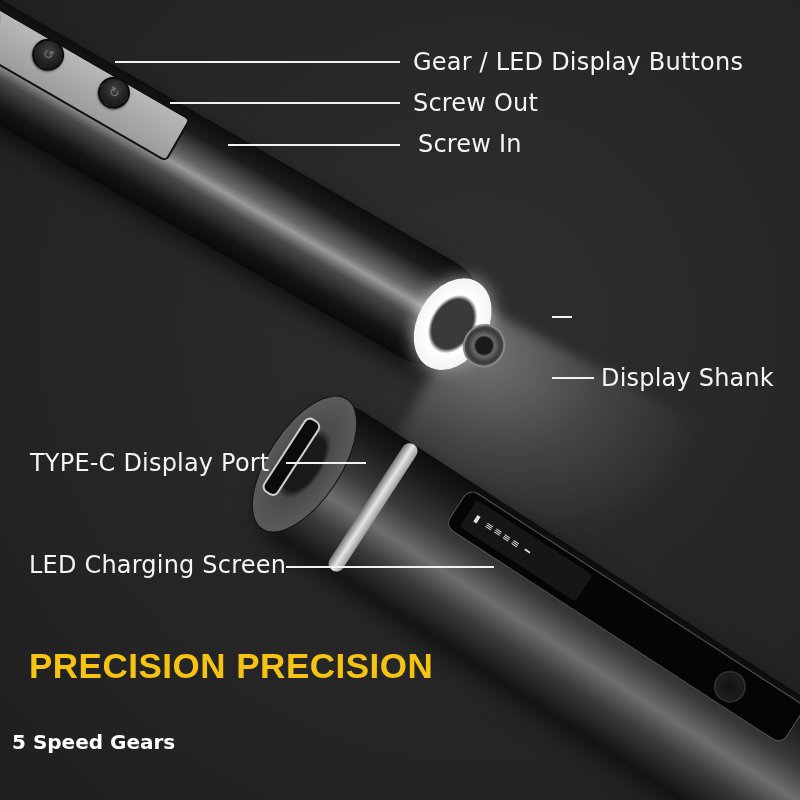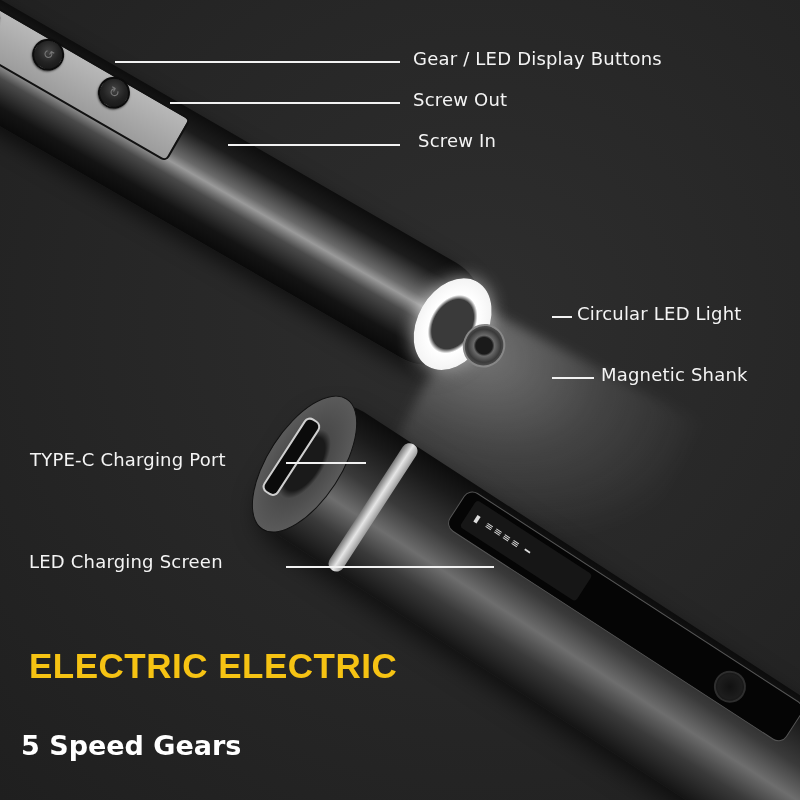--- a/index.html
+++ b/index.html
@@ -77,31 +77,31 @@
     background:#161616; border-radius:4px;
     color:#ddd; font-size:10px; line-height:32px; padding-left:8px; letter-spacing:2px;
   }
   .pen-bot .screen .btn2 {
     position:absolute; left:310px; top:8px; width:28px; height:28px; border-radius:50%;
     border:2px solid #2e2e2e; background: radial-gradient(circle, #111 0%, #1d1d1d 60%, #0a0a0a 100%);
   }
   
   .line { position:absolute; height:1.5px; background:#f2f2f2; }
   .label {
-    position:absolute; color:#f4f4f4; font-size:18px; white-space:nowrap;
+    position:absolute; color:#f4f4f4; font-size:24px; white-space:nowrap;
     font-family: "DejaVu Sans", sans-serif; letter-spacing:0.2px;
   }
   .title {
     position:absolute; left:29px; top:646px; color:#f6c313;
     font-family: "Liberation Sans", "DejaVu Sans", sans-serif;
     font-weight:bold; font-size:35px; line-height:40px; letter-spacing:0.5px;
   }
   .subtitle {
-    position:absolute; left:21px; top:730px; color:#ffffff;
-    font-family: "DejaVu Sans", sans-serif; font-weight:bold; font-size:27px;
+    position:absolute; left:12px; top:730px; color:#ffffff;
+    font-family: "DejaVu Sans", sans-serif; font-weight:bold; font-size:20px;
   }
 </style>
 </head>
 <body>
 
 <div class="stage">
 
   <div class="beam"></div>
 
   <div class="pen-top">
@@ -130,23 +130,22 @@
   <div class="line" style="left:170px; top:102px; width:230px;"></div>
   <div class="line" style="left:228px; top:144px; width:172px;"></div>
   <div class="line" style="left:552px; top:316px; width:20px;"></div>
   <div class="line" style="left:552px; top:377px; width:42px;"></div>
   <div class="line" style="left:286px; top:462px; width:80px;"></div>
   <div class="line" style="left:286px; top:566px; width:208px;"></div>
 
   <div class="label" style="left:413px; top:48px;">Gear / LED Display Buttons</div>
   <div class="label" style="left:413px; top:89px;text-align:right;">Screw Out</div>
   <div class="label" style="left:418px; top:130px;">Screw In</div>
-  <div class="label" style="left:577px; top:303px;">Circular LED Light</div>
-  <div class="label" style="left:601px; top:364px;">Magnetic Shank</div>
-  <div class="label" style="left:30px; top:449px;">TYPE-C Charging Port</div>
+  <div class="label" style="left:601px; top:364px;">Display Shank</div>
+  <div class="label" style="left:30px; top:449px;">TYPE-C Display Port</div>
   <div class="label" style="left:29px; top:551px;">LED Charging Screen</div>
 
   <div class="title">
-    <div>ELECTRIC ELECTRIC</div>
+    <div>PRECISION PRECISION</div>
   </div>
   <div class="subtitle">5 Speed Gears</div>
 
 </div>
 
 </body></html>

